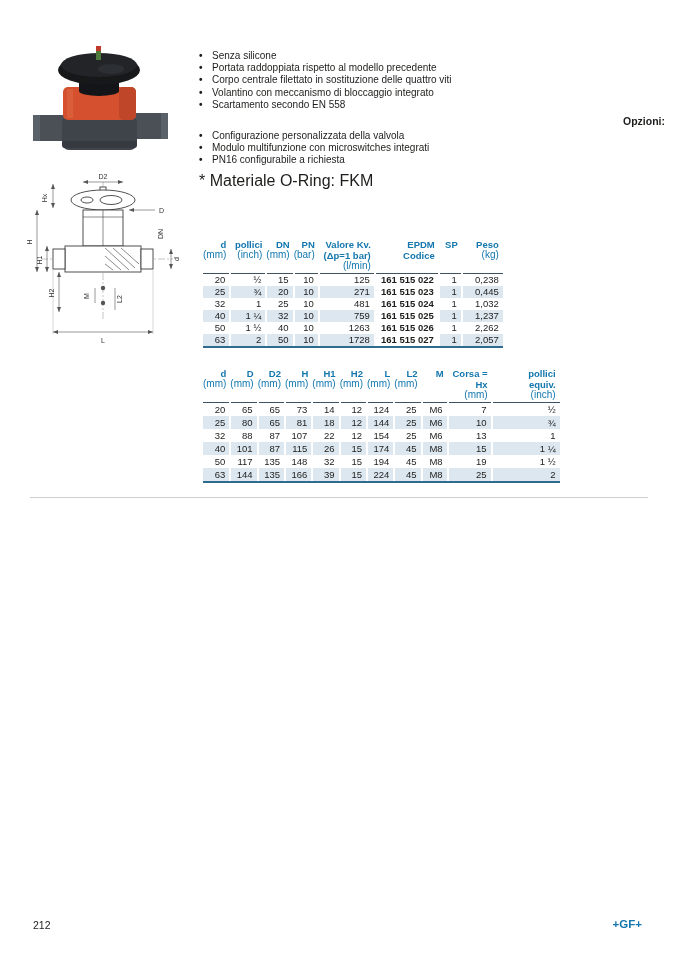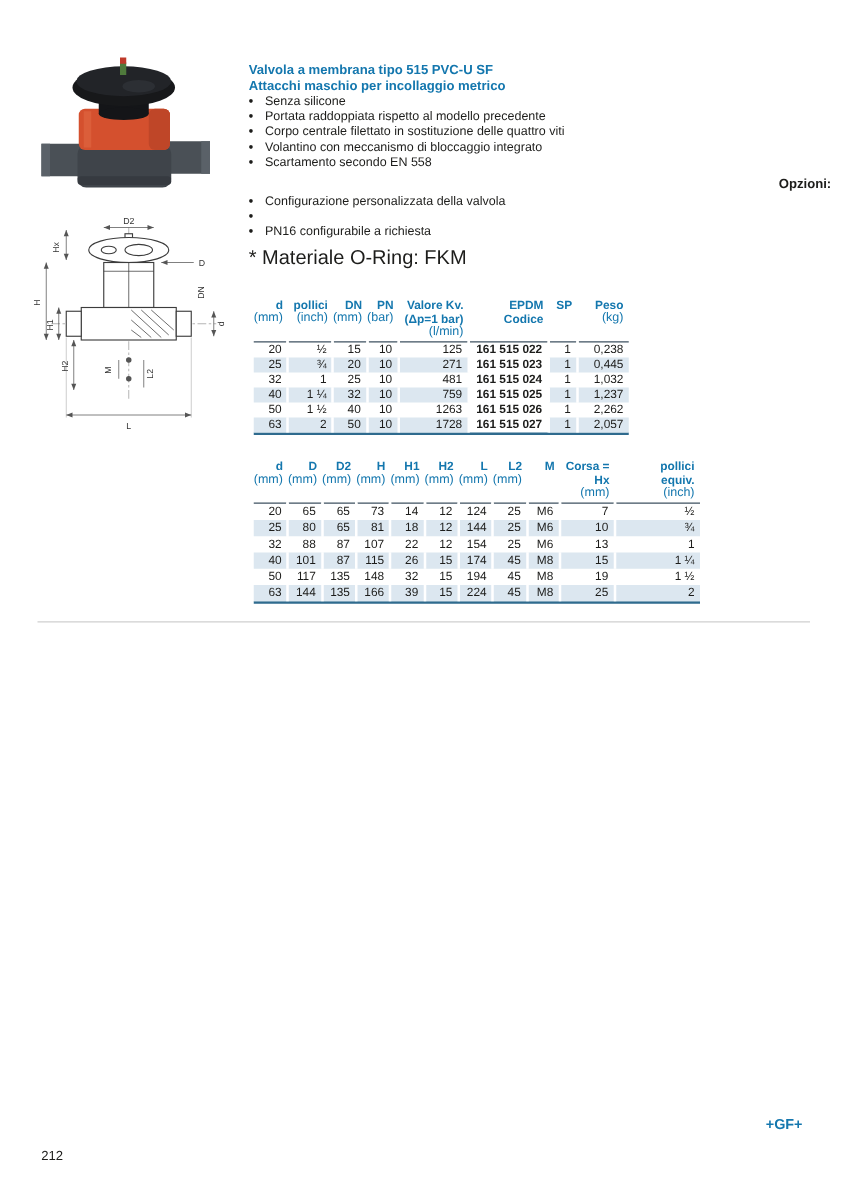--- a/index.html
+++ b/index.html
@@ -28,21 +28,21 @@
     font-size:9.5px; height:12px; line-height:12px; text-align:right;
     padding:0 4px 0 0; white-space:nowrap; border-left:2px solid #fff;
   }
   table.tbl td:first-child { border-left:none; }
   table.tbl2 td { height:13px; line-height:13px; }
   td.shade { background:var(--shade); }
   td.bold-cell { font-weight:bold; }
   
   .divider { position:absolute; left:30px; right:30px; top:497px; height:1px; background:#cfcfcf; }
   .page-num { position:absolute; left:33px; top:919px; font-size:10.5px; }
-  .brand { position:absolute; right:36px; top:894px; font-size:11.5px; font-weight:bold; color:var(--blue); }
+  .brand { position:absolute; right:36px; top:918px; font-size:11.5px; font-weight:bold; color:var(--blue); }
   .photo { position:absolute; left:33px; top:43px; }
   .drawing { position:absolute; left:25px; top:170px; }
   .dim-label { font-size:7px; fill:#333; font-family:"Liberation Sans",sans-serif; }
 </style>
 </head>
 <body>
 
 <div class="page" style="--blue: #1477ae; --shade: #dce7f0;">
 
   <svg class="photo" width="135" height="125" viewBox="0 0 135 125">
@@ -135,24 +135,20 @@
     <text class="dim-label" transform="rotate(-90 17 90)" x="17" y="90" text-anchor="middle">H1</text>
     <text class="dim-label" transform="rotate(-90 29 123)" x="29" y="123" text-anchor="middle">H2</text>
     <text class="dim-label" transform="rotate(-90 138 64)" x="138" y="64" text-anchor="middle">DN</text>
     <text class="dim-label" transform="rotate(-90 154 89)" x="154" y="89" text-anchor="middle">d</text>
     <text class="dim-label" transform="rotate(-90 64 126)" x="64" y="126" text-anchor="middle">M</text>
     <text class="dim-label" transform="rotate(-90 97 129)" x="97" y="129" text-anchor="middle">L2</text>
     <text class="dim-label" x="78" y="173" text-anchor="middle">L</text>
   </svg>
 
   <div class="right-col">
-    <div>
-      <div class="title-line">Valvola a membrana tipo 515 PVC-U SF</div>
-      <div class="title-line">Attacchi maschio per incollaggio metrico</div>
-    </div>
     <div id="model-list">
         <div class="bullet">
           <span class="dot">•</span>
           <span>Senza silicone</span>
         </div>
         <div class="bullet">
           <span class="dot">•</span>
           <span>Portata raddoppiata rispetto al modello precedente</span>
         </div>
         <div class="bullet">
@@ -169,20 +165,21 @@
         </div>
       </div>
     <div class="sec-heading second">Opzioni:</div>
     <div id="options-list">
         <div class="bullet">
           <span class="dot">•</span>
           <span>Configurazione personalizzata della valvola</span>
         </div>
         <div class="bullet">
           <span class="dot">•</span>
+          <span>Modulo multifunzione con microswitches integrati</span>
         </div>
         <div class="bullet">
           <span class="dot">•</span>
           <span>PN16 configurabile a richiesta</span>
         </div>
       </div>
     <div class="footnote">* Materiale O-Ring: FKM</div>
   </div>
 
   <div class="tblwrap" style="top:239px;">

